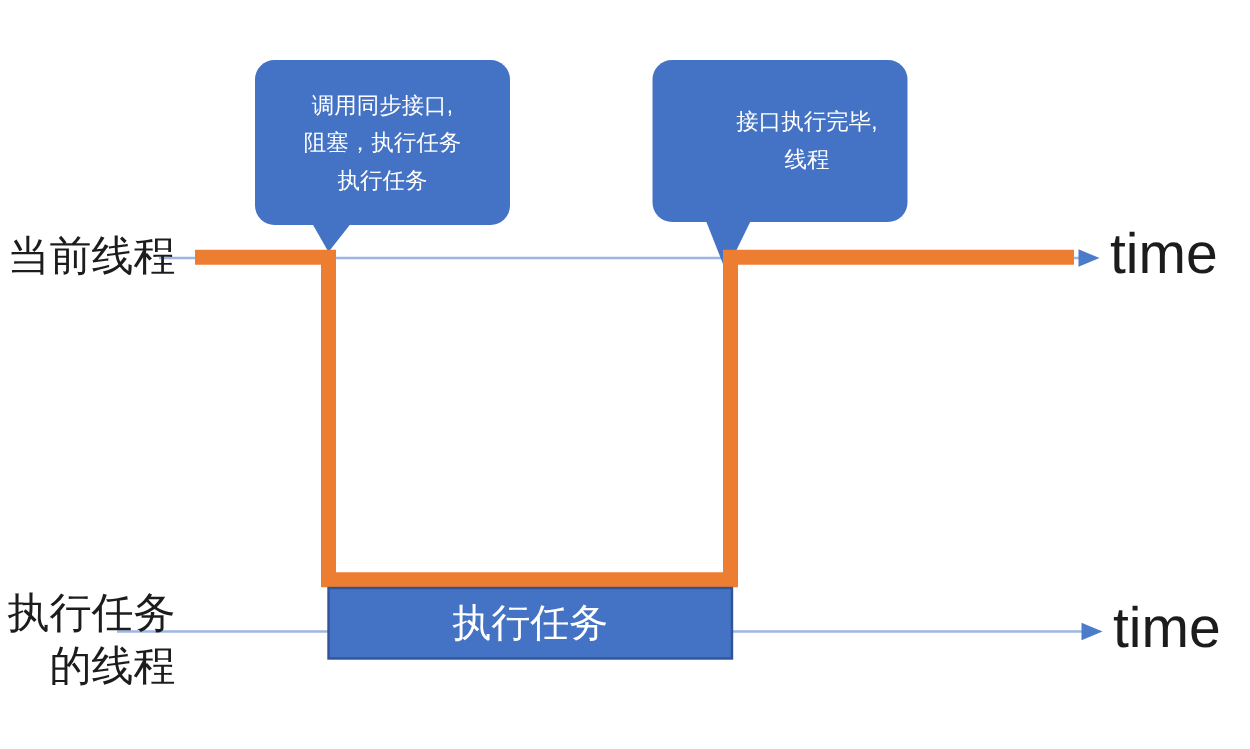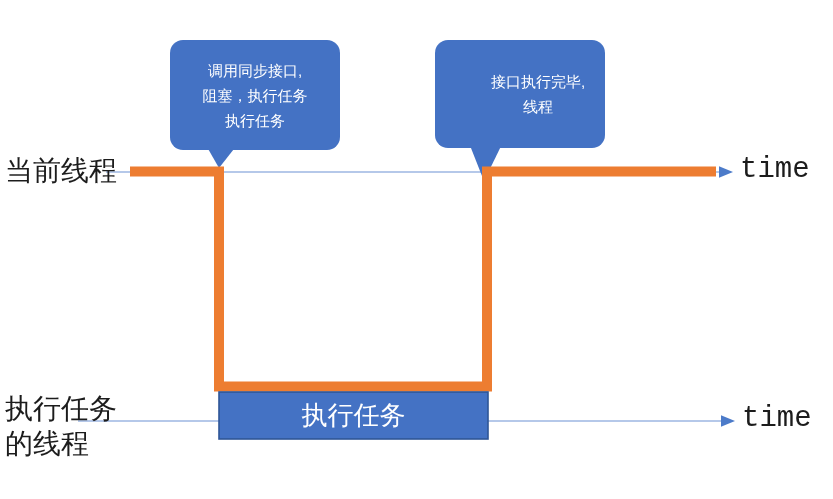--- a/index.html
+++ b/index.html
@@ -10,26 +10,26 @@
     overflow:hidden;
     font-family:"Liberation Sans","DejaVu Sans",sans-serif;
   }
   #shapes{position:absolute;left:0;top:0;}
   .txt{position:absolute;color:#1a1a1a;}
   .lane-label{
     font-size:28px;
     line-height:35px;
     color:#1c1c1c;
     white-space:pre-line;
+    text-align:right;
   }
   .time-label{
-    font-size:29px;
+    font-size:38px;
     line-height:32px;
     color:#1c1c1c;
-    font-family:Liberation Mono, monospace;
   }
   .callout-text{
     position:absolute;
     display:flex;flex-direction:column;
     align-items:center;justify-content:center;
     text-align:center;
     color:#ffffff;
     font-size:15px;
     line-height:25px;
   }

